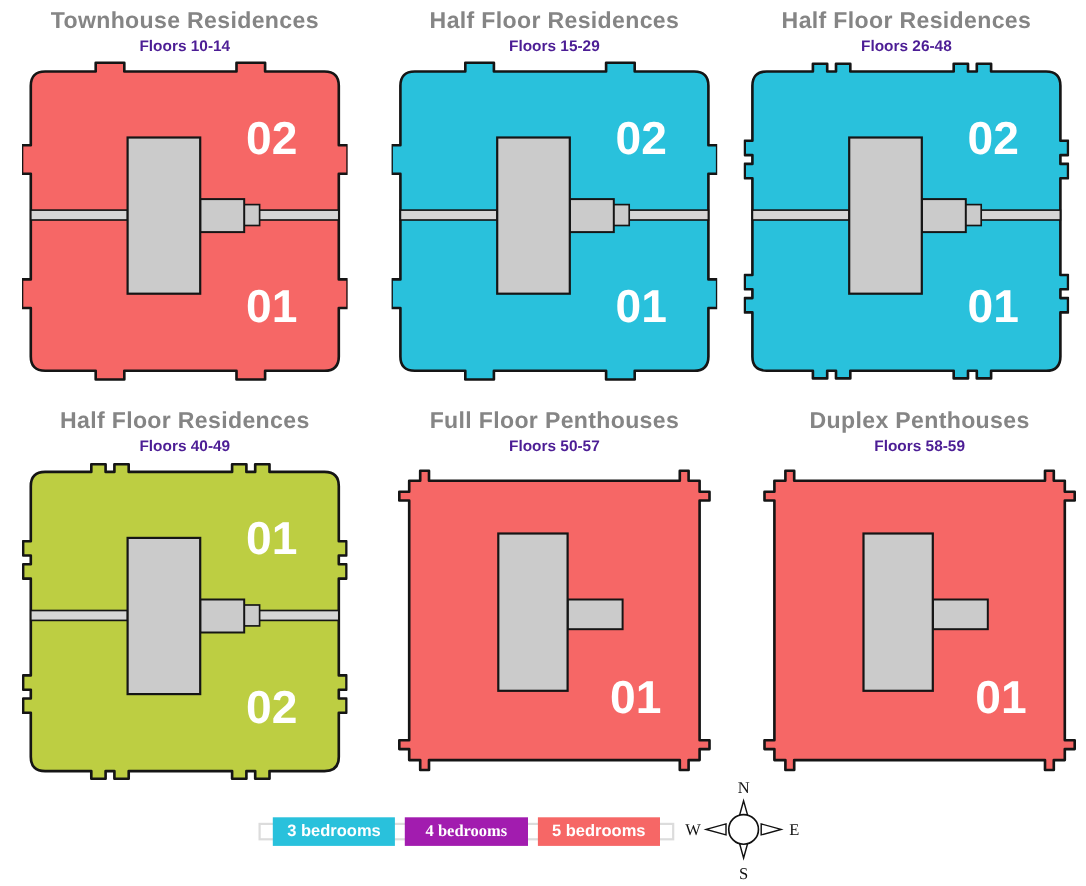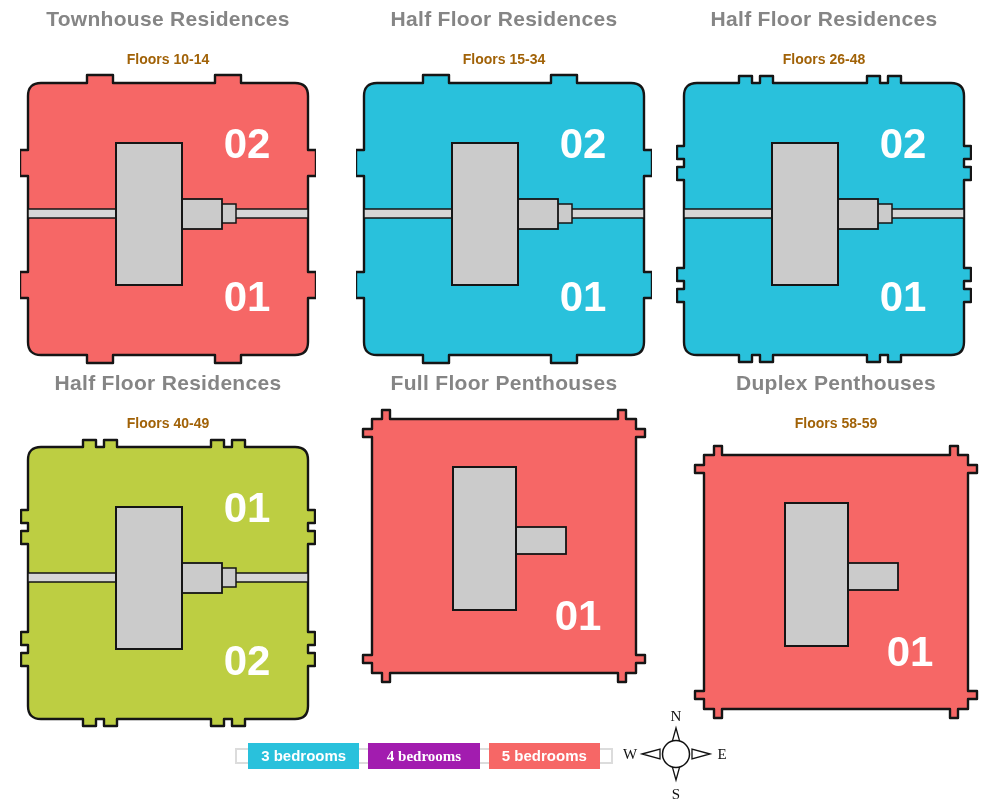--- a/index.html
+++ b/index.html
@@ -1,19 +1,19 @@
 <!DOCTYPE html>
 <html><head>
 <meta charset="utf-8">
 <style>
   html,body{margin:0;padding:0;background:#fff;}
   body{width:987px;height:805px;position:relative;font-family:"Liberation Sans",sans-serif;overflow:hidden;}
   .panel{position:absolute;width:320px;text-align:center;}
   .ptitle{font-size:21px;font-weight:bold;color:#858585;letter-spacing:.3px;line-height:26px;}
-  .psub{font-size:14px;font-weight:bold;color:#a16207;margin-top:19px;line-height:17px;}
+  .psub{font-size:14px;font-weight:bold;color:#4c1d95;margin-top:1px;line-height:17px;}
   .plan{margin-top:5px;}
   .plan svg{display:block;margin:0 auto;width:296px;height:292px;}
   .unit-label{font-weight:bold;font-size:42px;fill:#ffffff;font-family:"Liberation Sans",sans-serif;}
   .legend{position:absolute;left:235px;top:748px;width:378px;height:16px;border:2px solid #dcdcdc;
           box-sizing:border-box;display:flex;align-items:center;padding:0 11px;gap:9px;background:#fff;}
   .chip{flex:1;height:26px;line-height:26px;color:#fff;font-weight:bold;font-size:15px;text-align:center;}
   .compass{position:absolute;left:618px;top:704px;}
   .compass text{font-family:"Liberation Serif",serif;font-size:15px;fill:#111;}
 </style>
 </head>
@@ -33,21 +33,21 @@
     <rect x="162" y="126" width="40" height="30" fill="#cbcbcb" stroke="#151515" stroke-width="1.8"></rect>
     <rect x="96" y="70" width="66" height="142" fill="#cbcbcb" stroke="#151515" stroke-width="2"></rect>
     <text class="unit-label" x="227" y="85" text-anchor="middle">02</text>
     <text class="unit-label" x="227" y="238" text-anchor="middle">01</text>
   </svg>
     </div>
   </div>
 
   <div class="panel" style="left: 344px; top: 6px;">
     <div class="ptitle">Half Floor Residences</div>
-    <div class="psub">Floors 15-34</div>
+    <div class="psub">Floors 15-29</div>
     <div class="plan">
       <svg viewBox="0 0 296 292">
     <path d="M21,10 L67,10 L67,2 L93,2 L93,10 L195,10 L195,2 L221,2 L221,10 L275,10 Q288,10 288,23 L288,77 L296,77 L296,103 L288,103 L288,199 L296,199 L296,225 L288,225 L288,269 Q288,282 275,282 L221,282 L221,290 L195,290 L195,282 L93,282 L93,290 L67,290 L67,282 L21,282 Q8,282 8,269 L8,225 L0,225 L0,199 L8,199 L8,103 L0,103 L0,77 L8,77 L8,23 Q8,10 21,10 Z" fill="#29c1dc" stroke="#151515" stroke-width="2.4" stroke-linejoin="round"></path>
     <rect x="10" y="12" width="276" height="121" fill="transparent"></rect>
     <rect x="10" y="148" width="276" height="132" fill="transparent"></rect>
     <rect x="8" y="136" width="88" height="9" fill="#d6d6d6" stroke="#151515" stroke-width="1.5"></rect>
     <rect x="214" y="136" width="74" height="9" fill="#d6d6d6" stroke="#151515" stroke-width="1.5"></rect>
     <rect x="198" y="131" width="18" height="19" fill="#cbcbcb" stroke="#151515" stroke-width="1.5"></rect>
     <rect x="162" y="126" width="40" height="30" fill="#cbcbcb" stroke="#151515" stroke-width="1.8"></rect>
     <rect x="96" y="70" width="66" height="142" fill="#cbcbcb" stroke="#151515" stroke-width="2"></rect>
@@ -90,20 +90,21 @@
     <rect x="162" y="126" width="40" height="30" fill="#cbcbcb" stroke="#151515" stroke-width="1.8"></rect>
     <rect x="96" y="70" width="66" height="142" fill="#cbcbcb" stroke="#151515" stroke-width="2"></rect>
     <text class="unit-label" x="227" y="85" text-anchor="middle">01</text>
     <text class="unit-label" x="227" y="238" text-anchor="middle">02</text>
   </svg>
     </div>
   </div>
 
   <div class="panel" style="left: 344px; top: 370px;">
     <div class="ptitle">Full Floor Penthouses</div>
+    <div class="psub">Floors 50-57</div>
     <div class="plan">
       <svg viewBox="0 0 296 292">
     <path d="M16,18 L26,18 L26,9 L34,9 L34,18 L262,18 L262,9 L270,9 L270,18 L280,18 L280,28 L289,28 L289,36 L280,36 L280,254 L289,254 L289,262 L280,262 L280,272 L270,272 L270,281 L262,281 L262,272 L34,272 L34,281 L26,281 L26,272 L16,272 L16,262 L7,262 L7,254 L16,254 L16,36 L7,36 L7,28 L16,28 Z" fill="#f66766" stroke="#151515" stroke-width="2.4" stroke-linejoin="round"></path>
     <rect x="18" y="20" width="260" height="250" fill="transparent"></rect>
     <rect x="160" y="126" width="50" height="27" fill="#cbcbcb" stroke="#151515" stroke-width="1.8"></rect>
     <rect x="97" y="66" width="63" height="143" fill="#cbcbcb" stroke="#151515" stroke-width="2"></rect>
     <text class="unit-label" x="222" y="229" text-anchor="middle">01</text>
   </svg>
     </div>
   </div>

